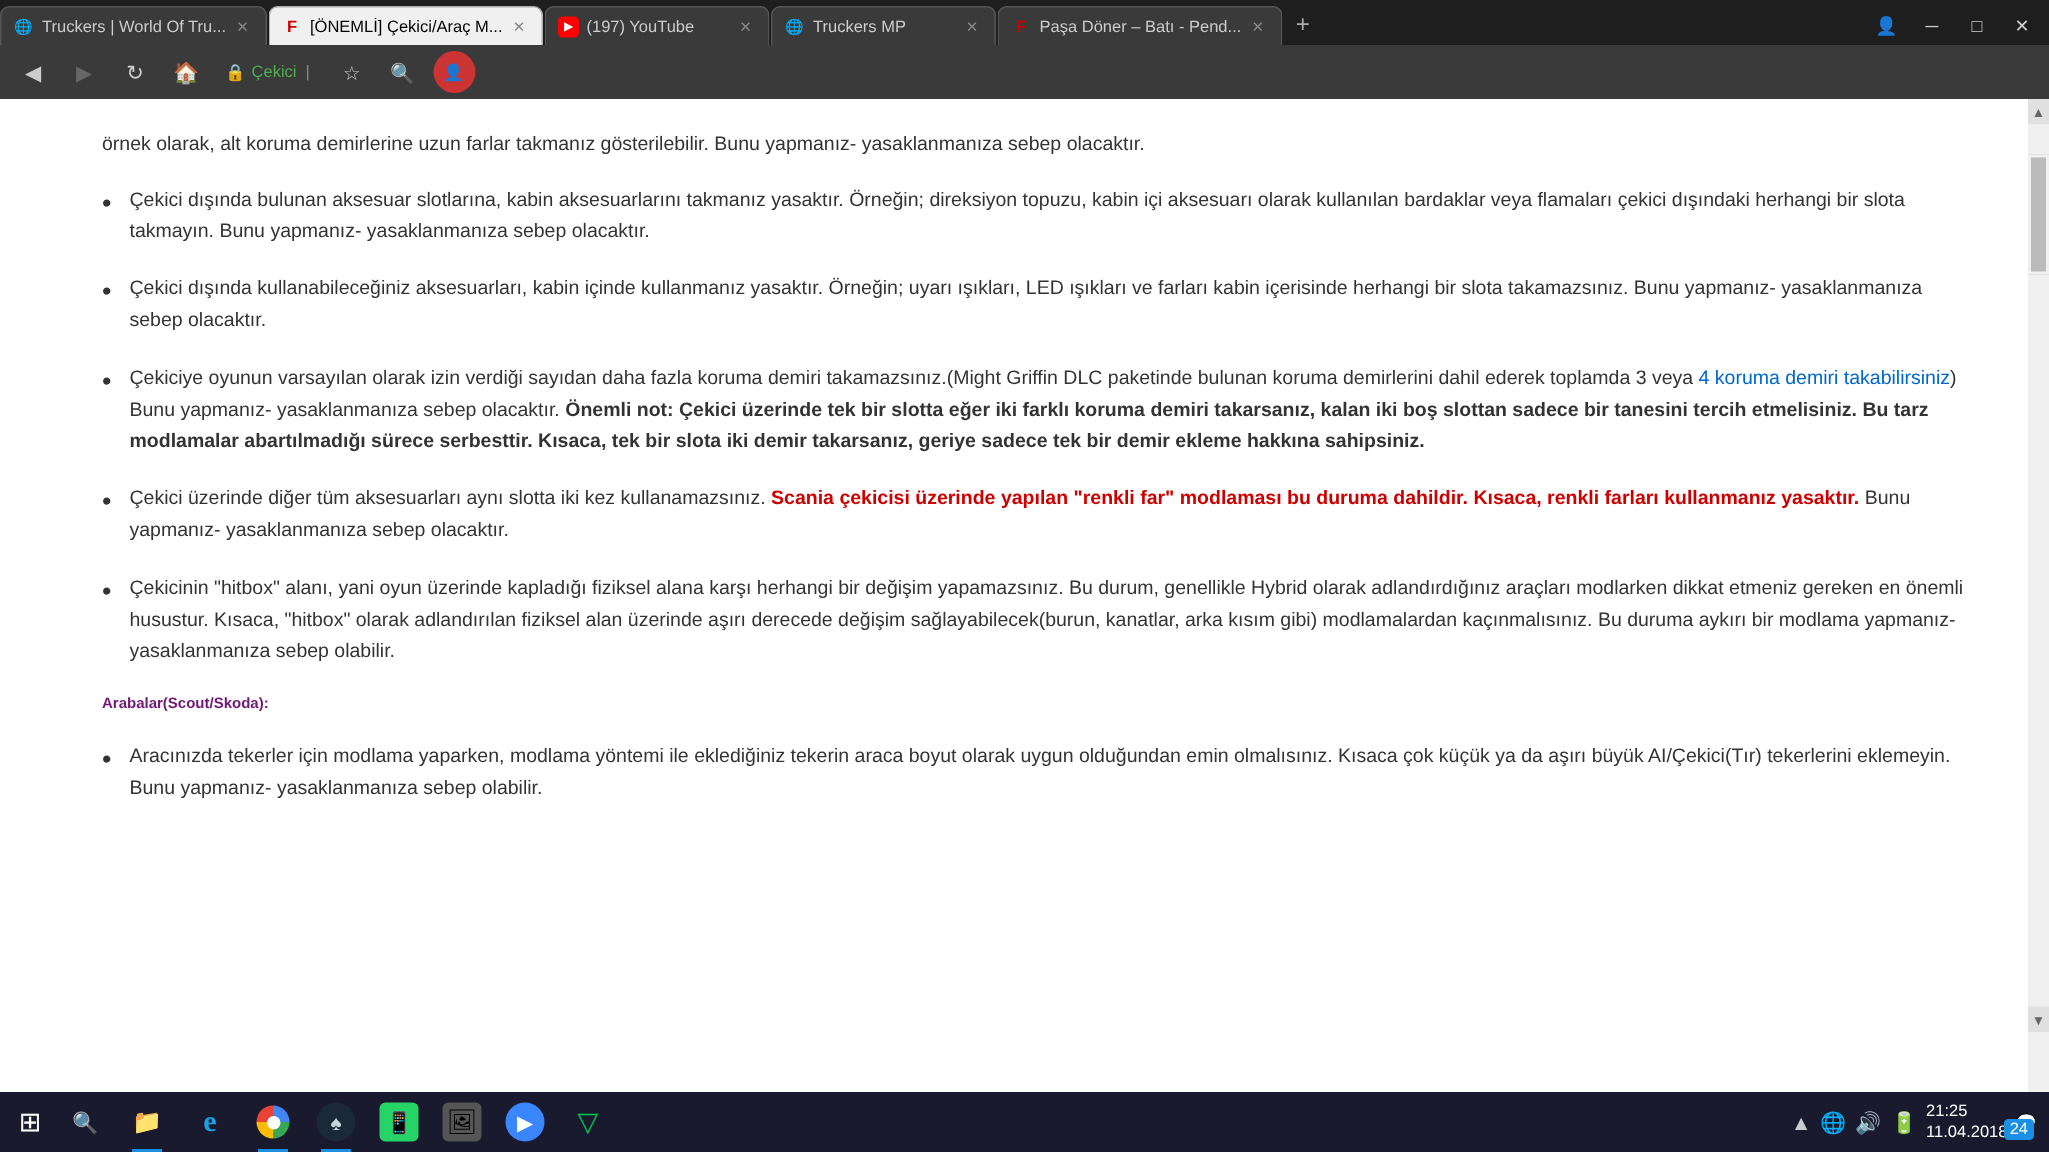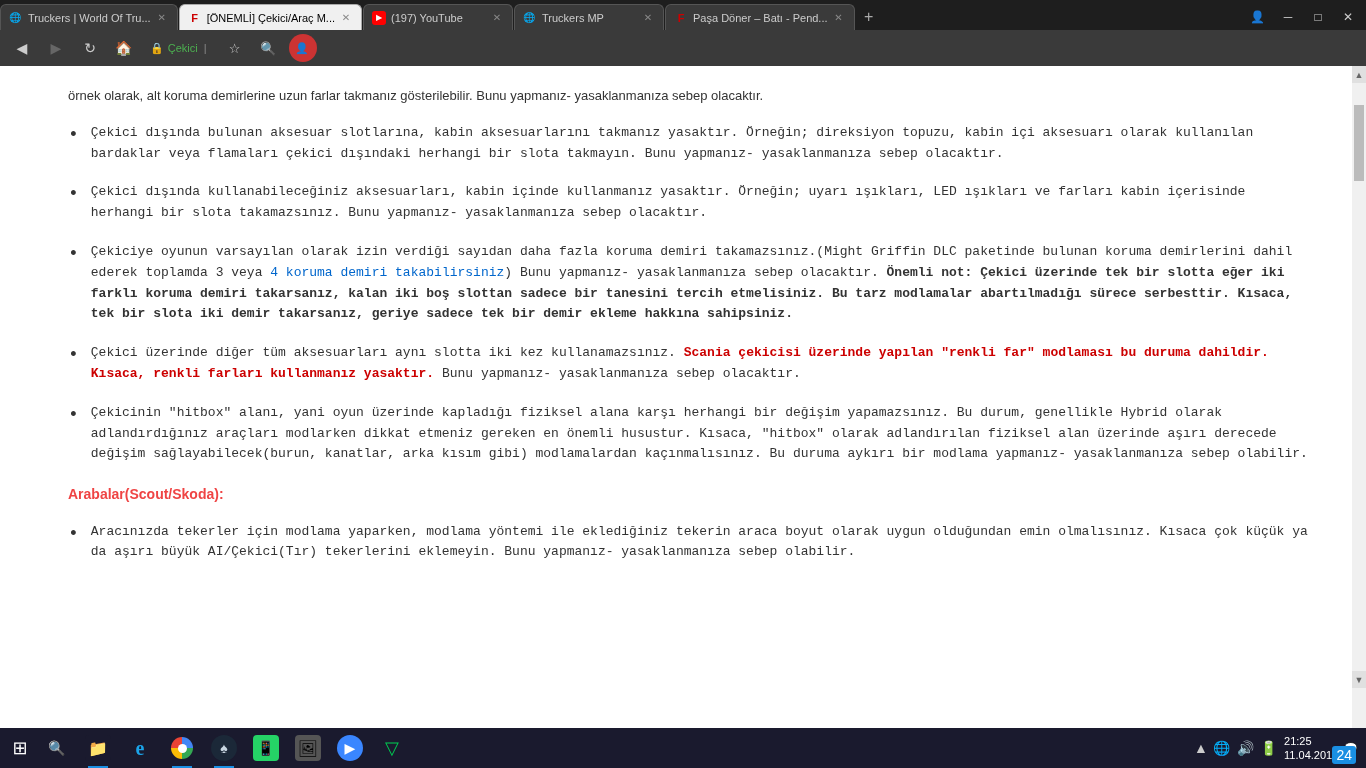--- a/index.html
+++ b/index.html
@@ -260,21 +260,20 @@
       height: 80px;
       background: #bbb;
       border: 2px solid #f0f0f0;
       position: absolute;
       top: 20px;
     }
 
     ul.content-list {
       list-style: none;
       padding: 0;
-      font-family: Liberation Mono, monospace;
     }
 
     ul.content-list li {
       display: flex;
       margin-bottom: 18px;
       line-height: 1.6;
     }
 
     ul.content-list li::before {
       content: "•";
@@ -287,23 +286,23 @@
     .li-text {
       flex: 1;
     }
 
     .highlight-red {
       color: #cc0000;
       font-weight: bold;
     }
 
     .section-heading {
-      font-size: 14px;
+      font-size: 10px;
       font-weight: bold;
-      color: #ef4444;
+      color: #701a75;
       margin: 10px 0 16px 0;
     }
 
     
     .taskbar {
       position: fixed;
       bottom: 0;
       left: 0;
       width: 1366px;
       height: 40px;
@@ -379,21 +378,21 @@
     }
 
     .tray-clock {
       text-align: left;
       line-height: 1.3;
     }
 
     .notification-badge {
       background: #1a8fe3;
       color: white;
-      font-size: 14px;
+      font-size: 11px;
       padding: 1px 4px;
       border-radius: 3px;
       position: absolute;
       top: 4px;
       right: 2px;
     }
 
     .chrome-icon {
       width: 22px;
       height: 22px;

